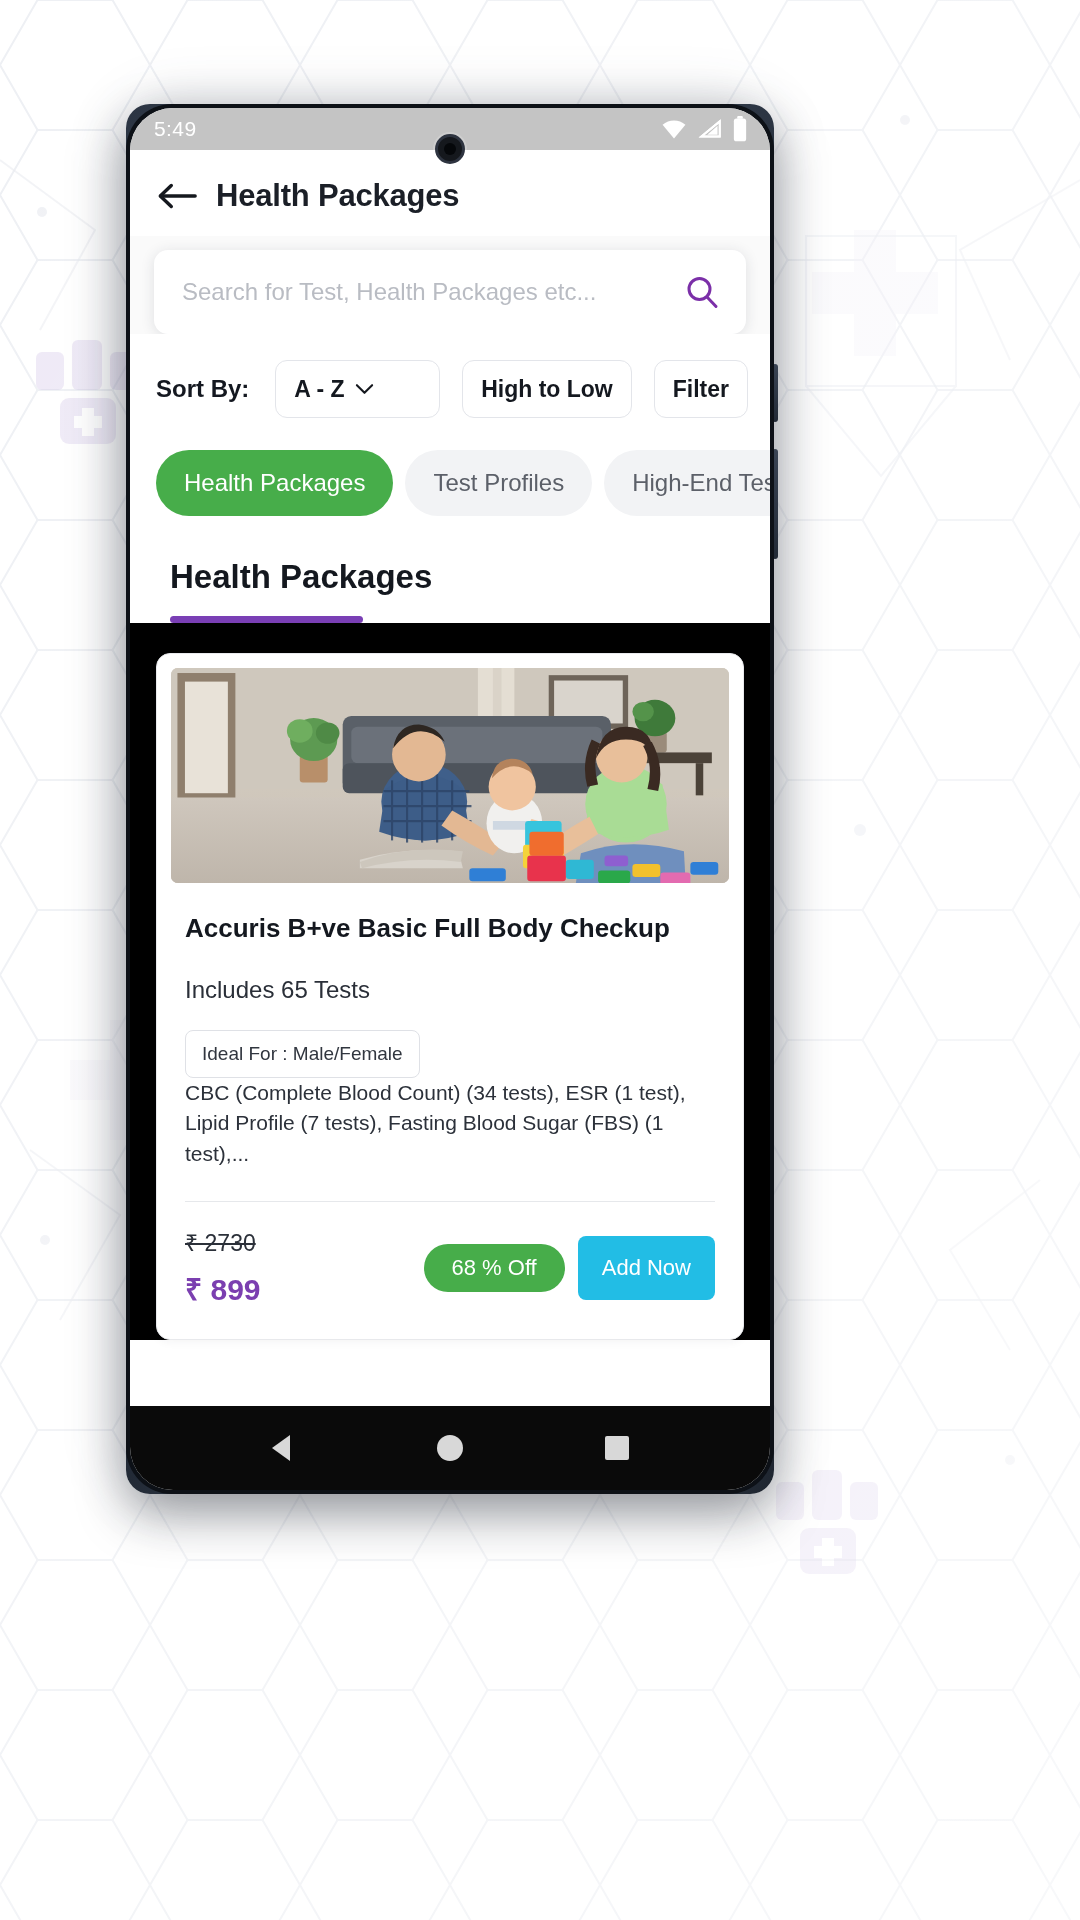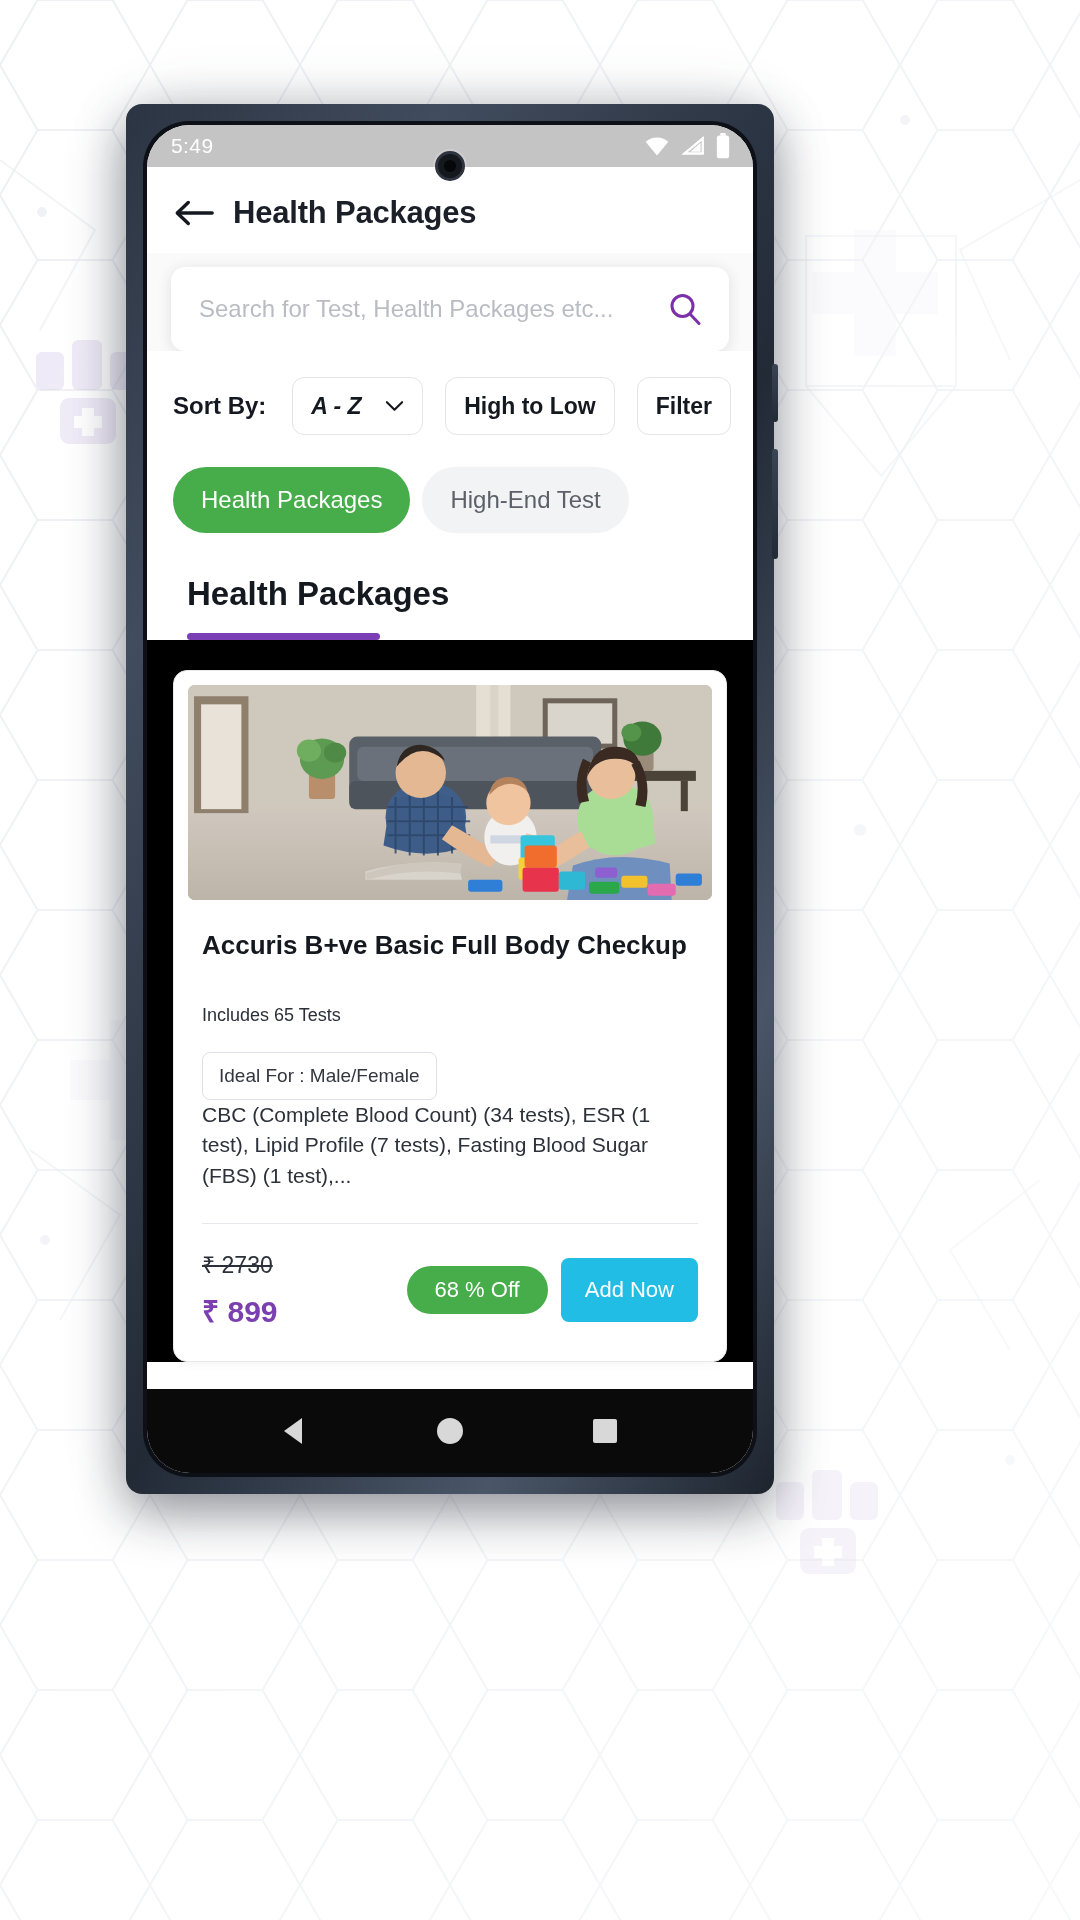--- a/index.html
+++ b/index.html
@@ -17,23 +17,23 @@
 
   
   .phone-shadow{
     position:absolute; left:118px; top:100px; width:660px; height:1400px;
     border-radius:62px; background:rgba(40,50,70,0.18);
     filter:blur(26px);
   }
   .phone{
     position:absolute; left:126px; top:104px;
     width:648px; height:1390px;
-    border-radius:16px;
+    border-radius:24px;
     background:linear-gradient(120deg,#2b3442 0%,#414c5e 22%,#222a36 55%,#4a5668 80%,#1d242e 100%);
-    padding:17px;
+    padding:0;
     box-shadow:0 20px 50px rgba(20,26,38,.38);
   }
   .phone-inner{
     width:100%; height:100%;
     border-radius:46px;
     background:#0d1117;
     padding:4px;
     overflow:hidden;
     position:relative;
   }
@@ -108,21 +108,21 @@
     display:flex; align-items:center; gap:22px;
     padding:26px 22px 0 26px; background:#fff;
   }
   .sort-label{ font-size:24px; font-weight:bold; color:#141820; white-space:nowrap; margin-right:4px; }
   .pill-btn{
     border:1px solid #e3e5ea; border-radius:12px; background:#fff;
     height:58px; display:flex; align-items:center; gap:10px;
     padding:0 18px; font-size:23px; font-weight:bold; color:#14181f;
     cursor:pointer; white-space:nowrap;
   }
-  .pill-btn.az{ width:172px; justify-content:space-between;font-style:italic; }
+  .pill-btn.az{ width:172px; justify-content:flex-start; }
   .chev{ width:19px; height:12px; flex:none; }
 
   
   .tabs-row{ display:flex; gap:12px; padding:32px 22px 0 26px; background:#fff; }
   .tab-chip{
     border-radius:34px; height:66px; display:flex; align-items:center; justify-content:center;
     padding:0 28px; font-size:24px; cursor:pointer; white-space:nowrap;
     background:#f2f3f5; color:#5c6069;
   }
   .tab-chip.active{ background:#47ad4a; color:#fff; }
@@ -142,21 +142,21 @@
     padding:14px 14px 0 14px;
     overflow:hidden;
   }
   .card-photo{
     width:100%; height:215px; border-radius:7px; overflow:hidden; position:relative;
     background:#cfc6bb;
   }
   .card-photo svg{ position:absolute; inset:0; width:100%; height:100%; }
   .card-body{ padding:18px 14px 24px 14px; }
   .pkg-title{ font-size:26px; font-weight:bold; color:#14181f; margin-top:12px; }
-  .pkg-includes{ font-size:18px; color:#2a2f38; margin-top:44px; }
+  .pkg-includes{ font-size:24px; color:#2a2f38; margin-top:32px; }
   .ideal-box{
     display:inline-block; border:1px solid #dfe1e6; border-radius:8px;
     padding:12px 16px; font-size:19px; color:#31363f; margin-top:26px;
   }
   .pkg-desc{ font-size:21px; color:#2c313a; line-height:1.45; }
   .divider{ height:1px; background:#e6e8eb; margin:32px 0 0 0; }
   .price-row{
     display:flex; align-items:center; justify-content:space-between;
     margin-top:24px; padding-bottom:6px;
   }
@@ -304,20 +304,23 @@
           <div class="pill-btn">
             <span>Filter</span>
           </div>
         </div>
 
         <div class="tabs-row">
           <div class="tab-chip active">
             <span>Health Packages</span>
           </div>
           <div class="tab-chip">
+            <span>Test Profiles</span>
+          </div>
+          <div class="tab-chip">
             <span>High-End Test</span>
           </div>
         </div>
 
         <div class="section-head">
           <div class="section-title">Health Packages</div>
           <div class="section-underline"></div>
         </div>
 
         <div class="card-area">

